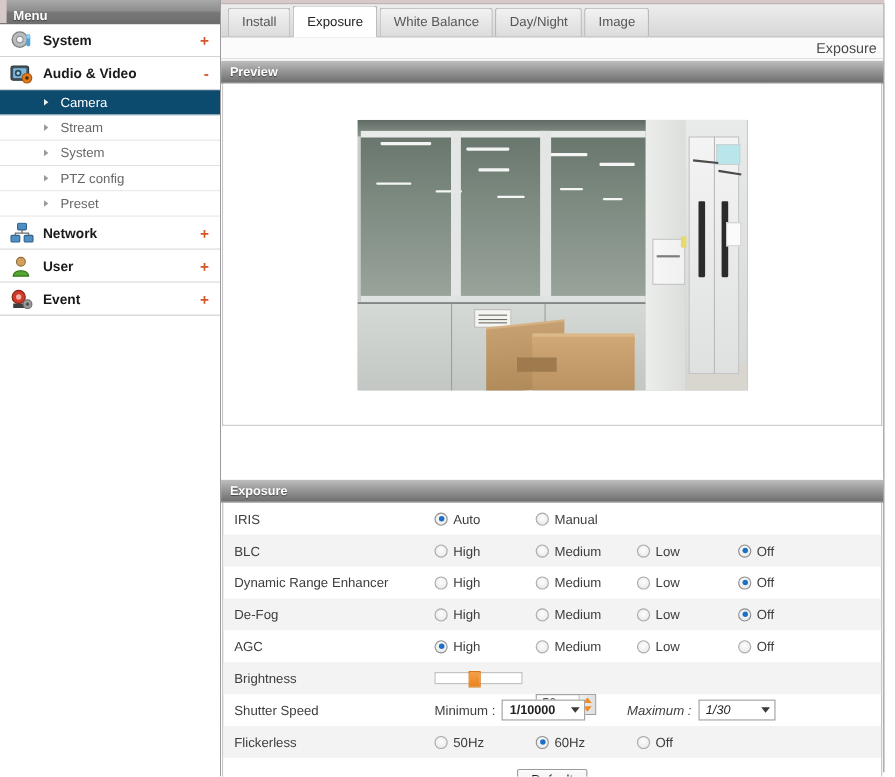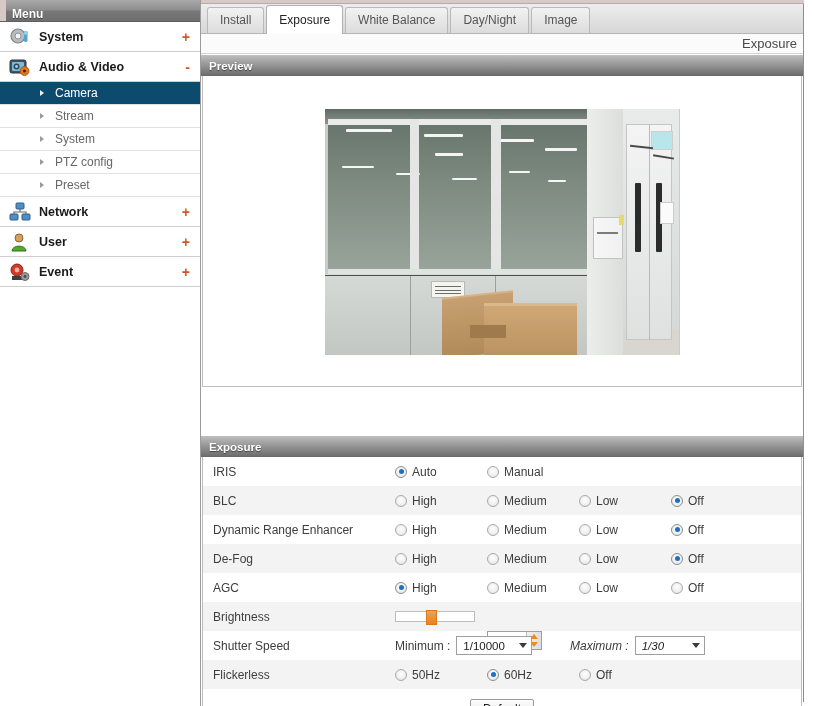--- a/index.html
+++ b/index.html
@@ -361,21 +361,21 @@
     cursor: pointer;
     box-sizing: border-box;
   }
   .sel .caret {
     width: 0; height: 0;
     border-left: 4px solid transparent;
     border-right: 4px solid transparent;
     border-top: 5px solid #3a3a3a;
     margin-left: 10px;
   }
-  .sel.w1 { width: 76px; }
+  .sel.w1 { width: 76px; font-weight: bold; }
   .sel.w2 { width: 70px; }
 
   .footer-row {
     height: 40px;
     display: flex;
     align-items: center;
     justify-content: center;
     background: #ffffff;
   }
   .btn-default {

